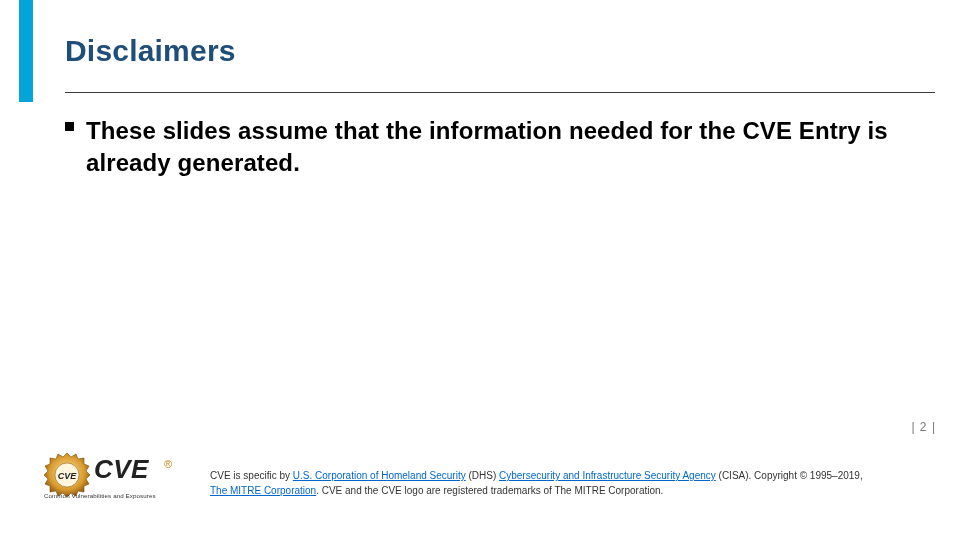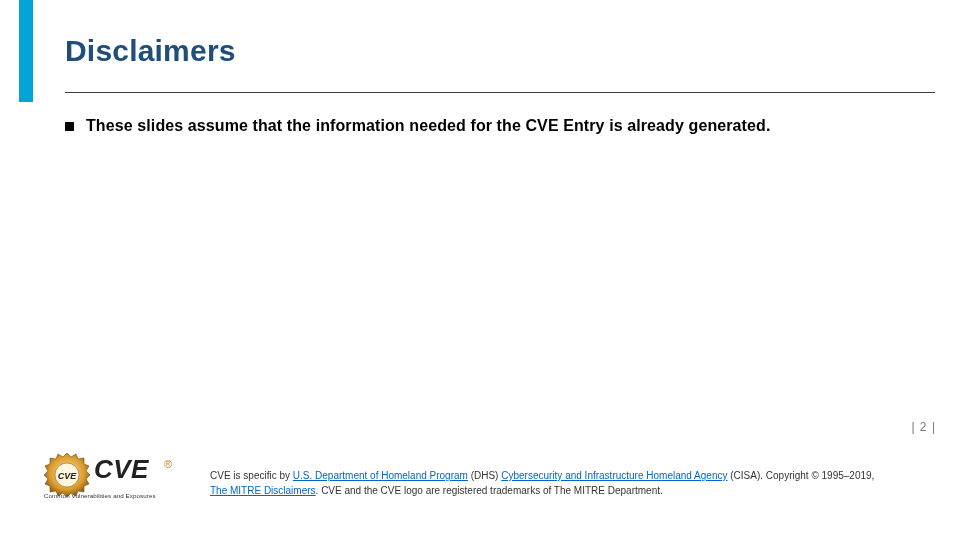--- a/index.html
+++ b/index.html
@@ -4,21 +4,21 @@
 <style>
   * { margin: 0; padding: 0; box-sizing: border-box; }
   html, body { width: 960px; height: 540px; font-family: Arial, Helvetica, sans-serif; background: #fff; overflow: hidden; }
   .slide { position: relative; width: 960px; height: 516px; background: #fff; }
   .accent-bar { position: absolute; left: 19px; top: 0; width: 14px; height: 102px; background: #05a4d8; }
   .title { position: absolute; left: 65px; top: 34px; font-size: 30px; font-weight: bold; color: #1f4e79; letter-spacing: 0.2px; }
   .hr { position: absolute; left: 65px; top: 92px; width: 870px; height: 1px; background: #3b3b3b; }
   .body { position: absolute; left: 65px; top: 115px; width: 870px; }
   .bullet { display: flex; margin-bottom: 24px; }
   .sq { width: 9px; height: 9px; background: #000; flex: 0 0 9px; margin-top: 7px; margin-right: 12px; }
-  .txt { font-size: 16px; font-weight: bold; color: #000; line-height: 1.35; letter-spacing: 0.1px; }
+  .txt { font-size: 24px; font-weight: bold; color: #000; line-height: 1.35; letter-spacing: 0.1px; }
   .page-num { position: absolute; right: 24px; bottom: 82px; font-size: 12px; color: #777; letter-spacing: 1px; }
   .logo { position: absolute; left: 44px; bottom: 18px; width: 140px; height: 46px; }
   .logo-badge { position: absolute; left: 0; top: 0; width: 46px; height: 46px; }
   .logo-text { position: absolute; left: 50px; top: 2px; font-size: 26px; font-weight: 900; font-style: italic; color: #222; letter-spacing: 0.5px; }
   .logo-r { position: absolute; left: 120px; top: 6px; font-size: 11px; color: #c58a1a; }
   .logo-sub { position: absolute; left: 0px; top: 40px; font-size: 6.2px; color: #333; letter-spacing: 0.1px; white-space: nowrap; }
   .footer { position: absolute; left: 210px; bottom: 18px; width: 720px; font-size: 10px; color: #333; line-height: 1.5; }
   .footer a, .ulink { color: #0066cc; text-decoration: underline; }
 </style>
 </head>
@@ -50,15 +50,15 @@
       <polygon points="23,1 27,5 32,2 34,7 40,6 40,12 45,14 42,19 46,23 42,27 45,32 40,34 40,40 34,39 32,44 27,41 23,45 19,41 14,44 12,39 6,40 6,34 1,32 4,27 0,23 4,19 1,14 6,12 6,6 12,7 14,2 19,5" fill="url(#g)" stroke="#7a4d0f" stroke-width="0.6"></polygon>
       <circle cx="23" cy="23" r="12" fill="#fff6dd" stroke="#7a4d0f" stroke-width="0.5"></circle>
       <text x="23" y="27" text-anchor="middle" font-size="9" font-weight="900" font-style="italic" fill="#222">CVE</text>
     </svg>
     <div class="logo-text">CVE</div>
     <div class="logo-r">®</div>
     <div class="logo-sub">Common Vulnerabilities and Exposures</div>
   </div>
 
   <div class="footer">
-    <span>CVE is specific by </span><span class="ulink">U.S. Department of Homeland Program</span><span> (DHS) </span><span class="ulink">Cybersecurity and Infrastructure Homeland Agency</span><span> (CISA). Copyright © 1995–2019, </span><br><span class="ulink">The MITRE Disclaimers</span><span>. CVE and the CVE logo are registered trademarks of The MITRE Department.</span>
+    <span>CVE is specific by </span><span class="ulink">U.S. Corporation of Homeland Security</span><span> (DHS) </span><span class="ulink">Cybersecurity and Infrastructure Security Agency</span><span> (CISA). Copyright © 1995–2019, </span><br><span class="ulink">The MITRE Corporation</span><span>. CVE and the CVE logo are registered trademarks of The MITRE Corporation.</span>
   </div>
 </div>
 
 </body></html>

